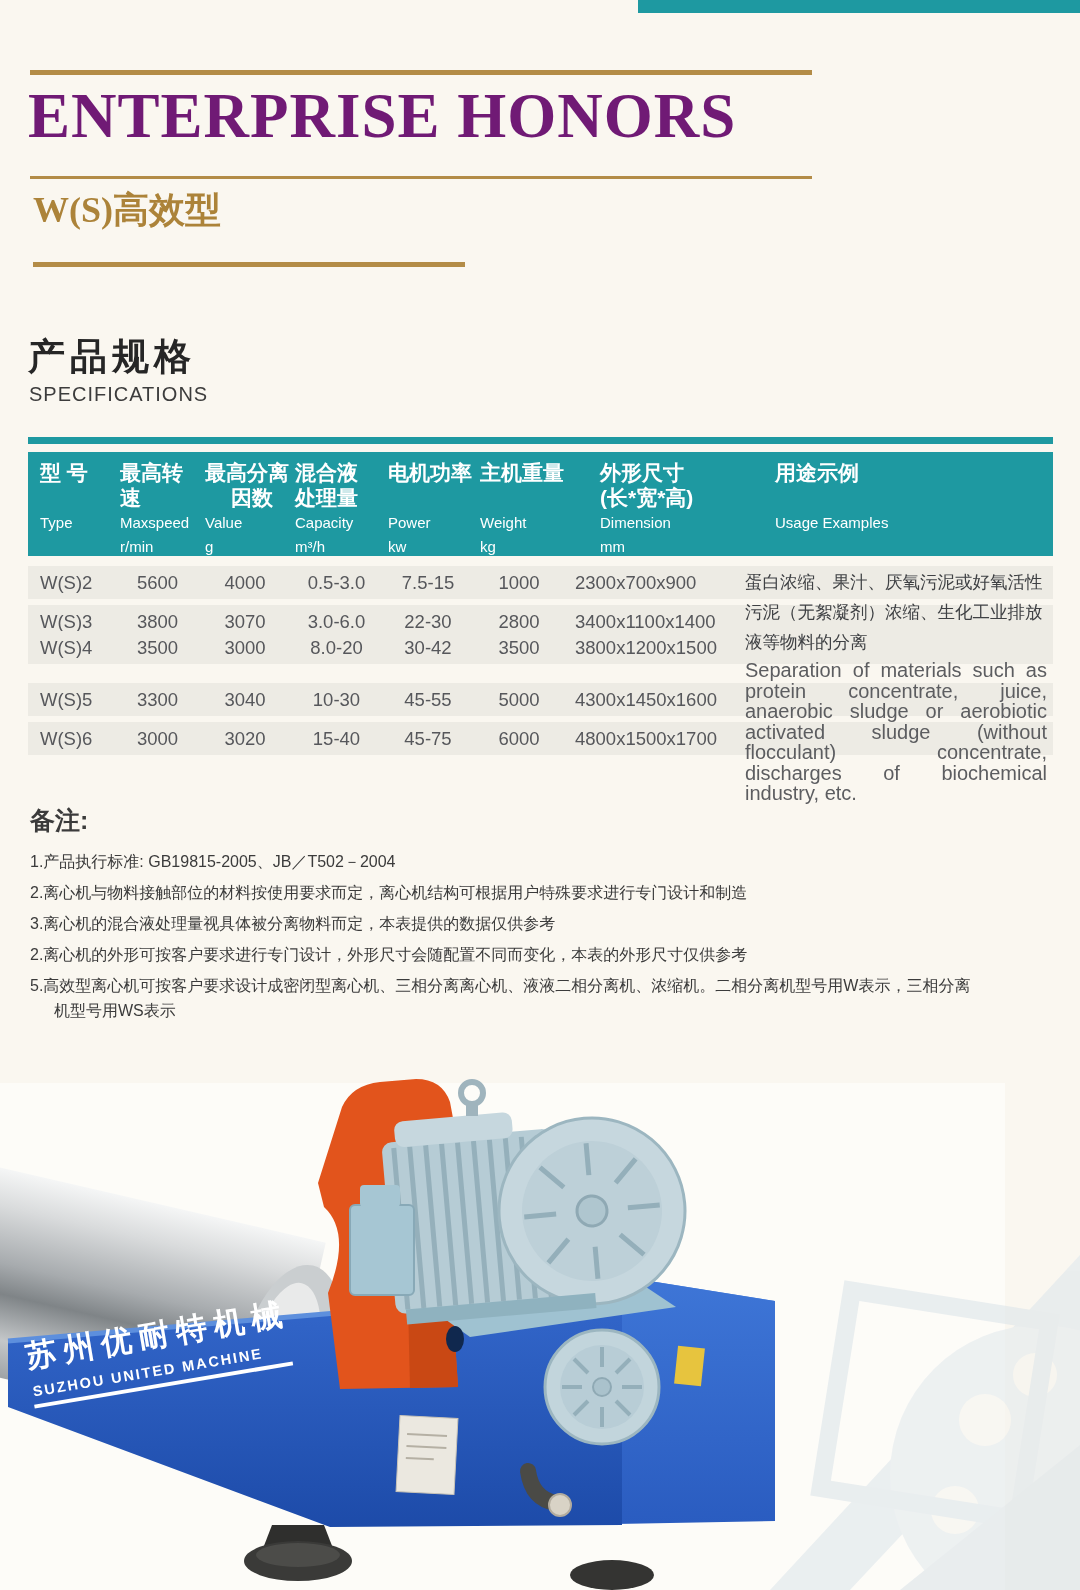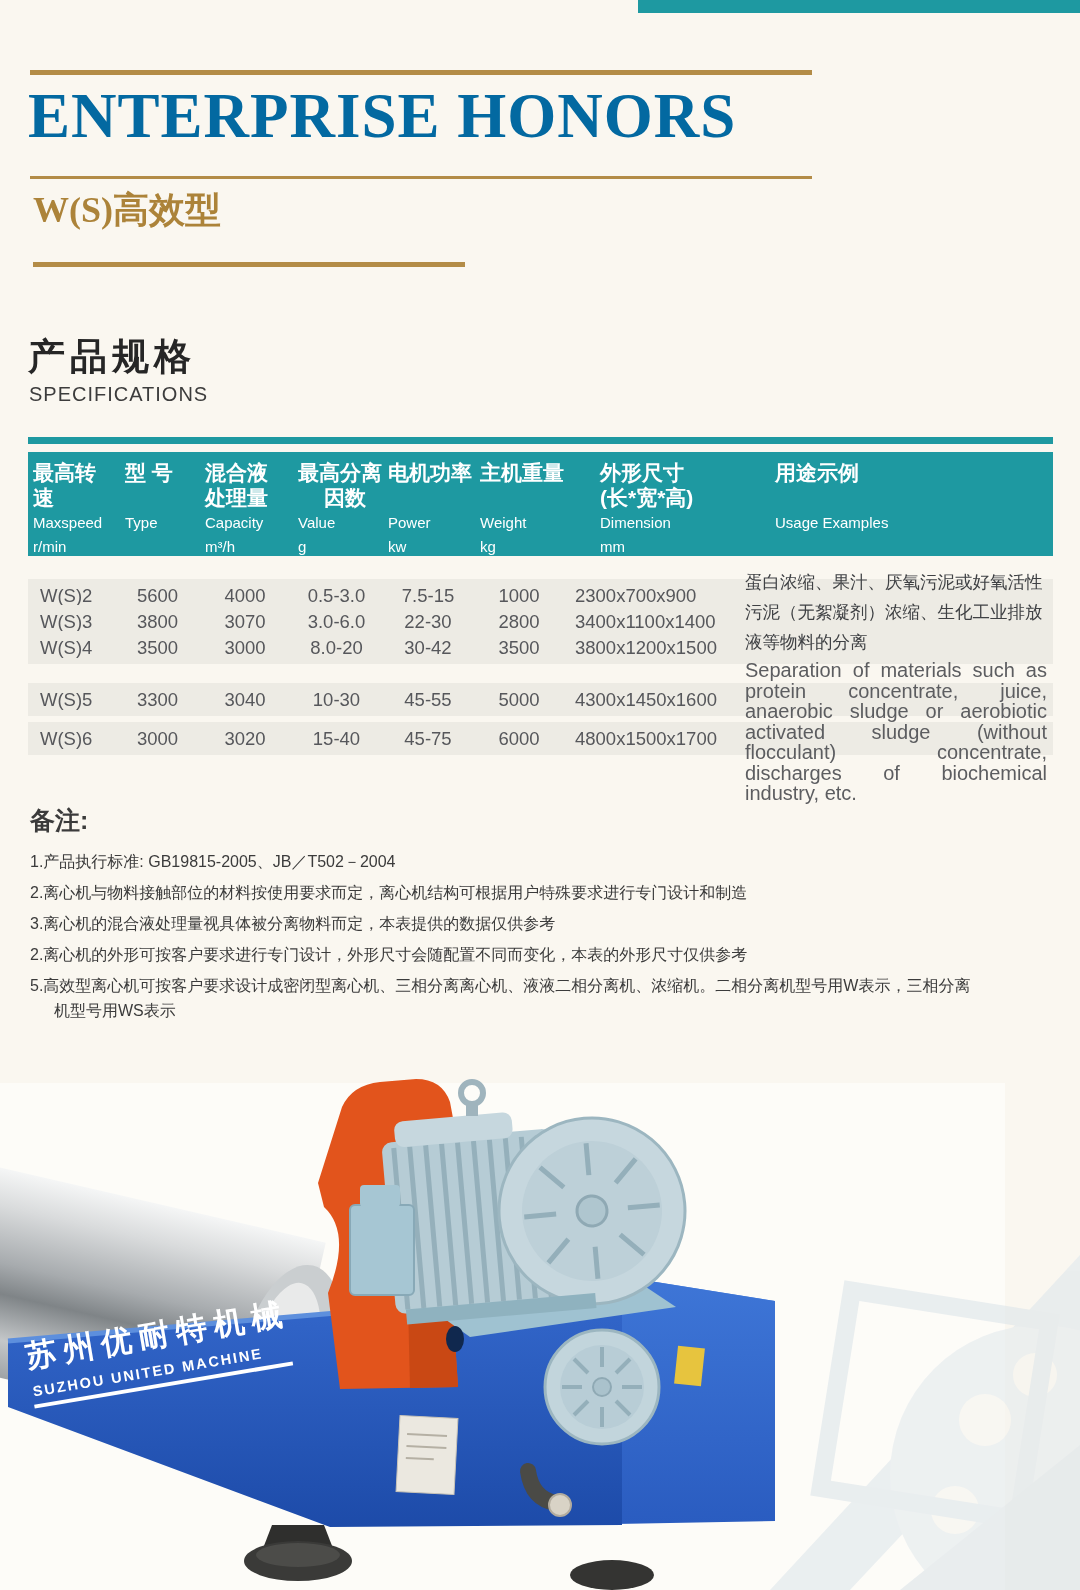--- a/index.html
+++ b/index.html
@@ -6,21 +6,21 @@
   .page{
     position:relative;width:1080px;height:1590px;background:#faf7f0;
     font-family:"Liberation Sans","DejaVu Sans",sans-serif;overflow:hidden;
   }
   .serif{font-family:"Liberation Serif","DejaVu Serif",serif;}
   
   .topbar{position:absolute;left:638px;top:0;width:442px;height:13px;background:#1e99a1;}
   
   .rule1{position:absolute;left:30px;top:70px;width:782px;height:5px;background:#b38c47;}
   .main-title{position:absolute;left:28px;top:80px;width:800px;font-size:63px;font-weight:bold;
-    color:#0369a1;letter-spacing:1px;white-space:nowrap;}
+    color:#701a75;letter-spacing:1px;white-space:nowrap;}
   .rule2{position:absolute;left:30px;top:176px;width:782px;height:3px;background:#b38c47;}
   .sub-title{position:absolute;left:33px;top:186px;font-size:36px;font-weight:bold;color:#ac8339;}
   .rule3{position:absolute;left:33px;top:262px;width:432px;height:5px;background:#b38c47;}
   
   .spec-zh{position:absolute;left:28px;top:332px;font-size:37px;font-weight:bold;color:#262626;letter-spacing:5px;}
   .spec-en{position:absolute;left:29px;top:383px;font-size:20px;color:#3c3c3c;letter-spacing:1px;}
   
   .spec-table{position:absolute;left:28px;top:437px;width:1025px;}
   .table-top-rule{height:7px;background:#1e99a1;}
   .thead{display:flex;background:#1e99a1;color:#ffffff;height:104px;margin-top:8px;
@@ -37,21 +37,21 @@
   .c3{width:93px;padding-left:5px;}
   .c4{width:90px;padding-left:5px;}
   .c5{width:92px;padding-left:7px;}
   .c6{width:175px;}
   .th.c6{padding-left:35px;width:140px;}
   .c7{flex:1;}
   .th.c7{padding-left:70px;}
   .tbody{position:relative;height:200px;margin-top:10px;}
   .row{position:absolute;left:0;display:flex;width:100%;height:33px;background:#edebe4;
     align-items:center;color:#56575b;font-size:18.5px;}
-  .r1{top:13px;}.r2{top:39px;}.r3{top:65px;}.r4{top:117px;}.r5{top:156px;}
+  .r1{top:0;}.r2{top:39px;}.r3{top:65px;}.r4{top:117px;}.r5{top:156px;}
   .td{box-sizing:border-box;}
   .td.c0{text-align:left;}
   .td.c1,.td.c2,.td.c3,.td.c4,.td.c5{text-align:center;padding-left:0;}
   .td.c6{text-align:left;padding-left:10px;}
   .usage{position:absolute;left:717px;top:1px;width:302px;}
   .usage-zh{font-size:17.5px;line-height:30px;color:#3f4144;}
   .usage-en{font-size:20px;line-height:20.5px;color:#5c5d60;text-align:justify;margin-top:3px;}
   
   .notes{position:absolute;left:30px;top:804px;width:948px;color:#3b3b3b;}
   .notes-title{font-size:25px;font-weight:bold;margin-bottom:12px;}
@@ -73,51 +73,51 @@
   <div class="sub-title serif">W(S)高效型</div>
   <div class="rule3"></div>
 
   <div class="spec-zh serif">产品规格</div>
   <div class="spec-en">SPECIFICATIONS</div>
 
   <div class="spec-table">
     <div class="table-top-rule"></div>
 
     <div class="thead">
+      <div class="th c0">
+        <div class="zh">
+            <span>型 号</span>
+            <span></span>
+          </div>
+        <div class="en">Type</div>
+        <div class="unit"></div>
+      </div>
       <div class="th c1">
         <div class="zh">
             <span>最高转速</span>
             <span></span>
           </div>
         <div class="en">Maxspeed</div>
         <div class="unit">r/min</div>
       </div>
-      <div class="th c0">
-        <div class="zh">
-            <span>型 号</span>
-            <span></span>
-          </div>
-        <div class="en">Type</div>
-        <div class="unit"></div>
+      <div class="th c2">
+        <div class="zh">
+            <span>最高分离</span>
+            <span class="ind">因数</span>
+          </div>
+        <div class="en">Value</div>
+        <div class="unit">g</div>
       </div>
       <div class="th c3">
         <div class="zh">
             <span>混合液</span>
             <span>处理量</span>
           </div>
         <div class="en">Capacity</div>
         <div class="unit">m³/h</div>
-      </div>
-      <div class="th c2">
-        <div class="zh">
-            <span>最高分离</span>
-            <span class="ind">因数</span>
-          </div>
-        <div class="en">Value</div>
-        <div class="unit">g</div>
       </div>
       <div class="th c4">
         <div class="zh">
             <span>电机功率</span>
             <span></span>
           </div>
         <div class="en">Power</div>
         <div class="unit">kw</div>
       </div>
       <div class="th c5">

